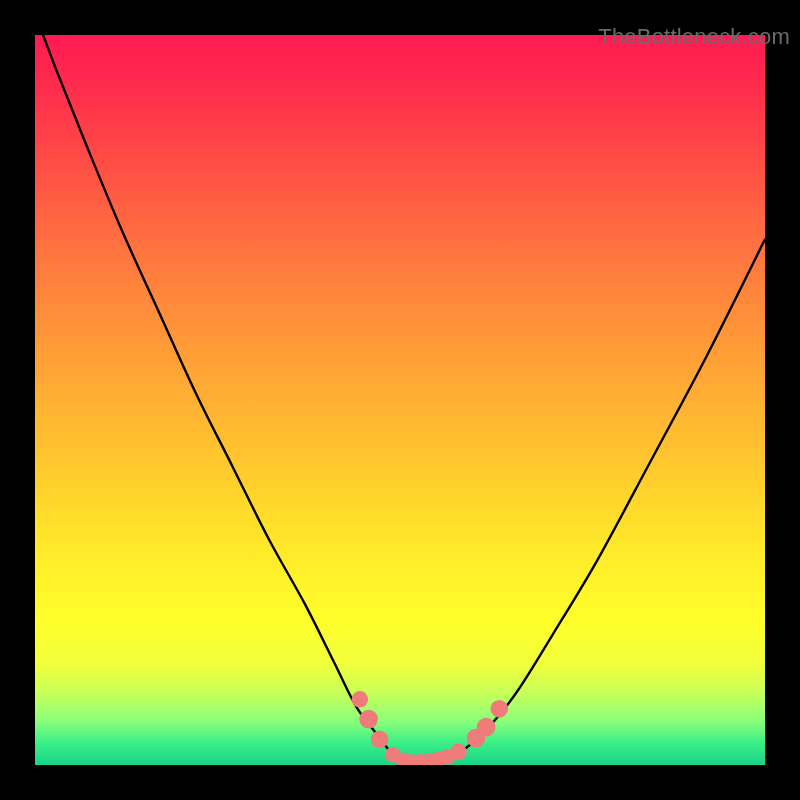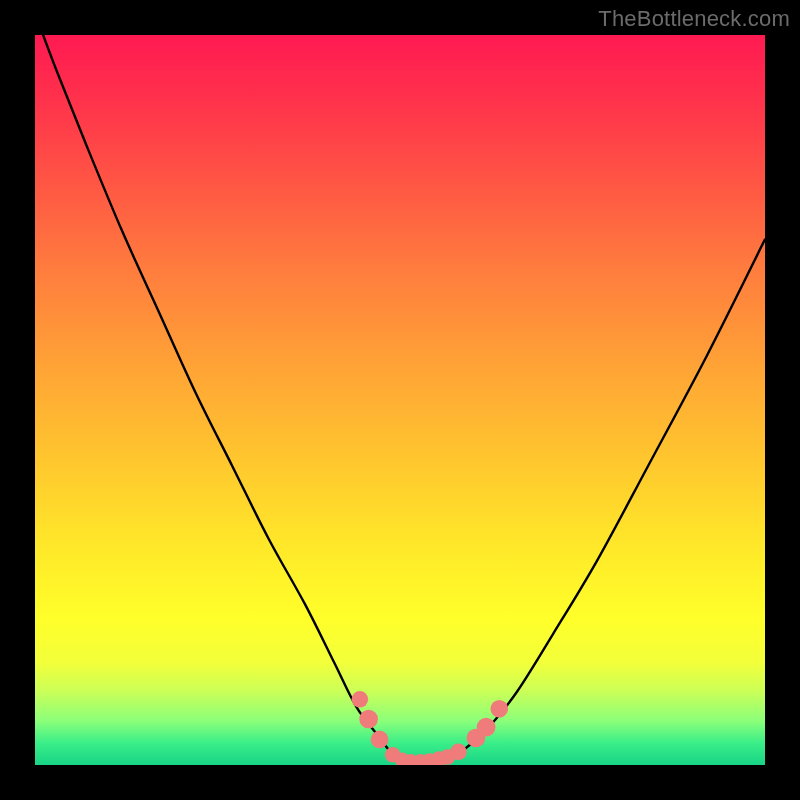--- a/index.html
+++ b/index.html
@@ -47,21 +47,21 @@
   }
   svg.curve {
     position: absolute;
     left: 0; top: 0;
     width: 730px;
     height: 730px;
     overflow: visible;
   }
   .watermark {
     position: absolute;
-    top: 6px;
+    top: 24px;
     right: 10px;
     color: #6b6b6b;
     font-size: 22px;
     font-weight: 500;
     letter-spacing: 0.2px;
     user-select: none;
   }
   .marker {
     fill: #ef7c7a;
   }

